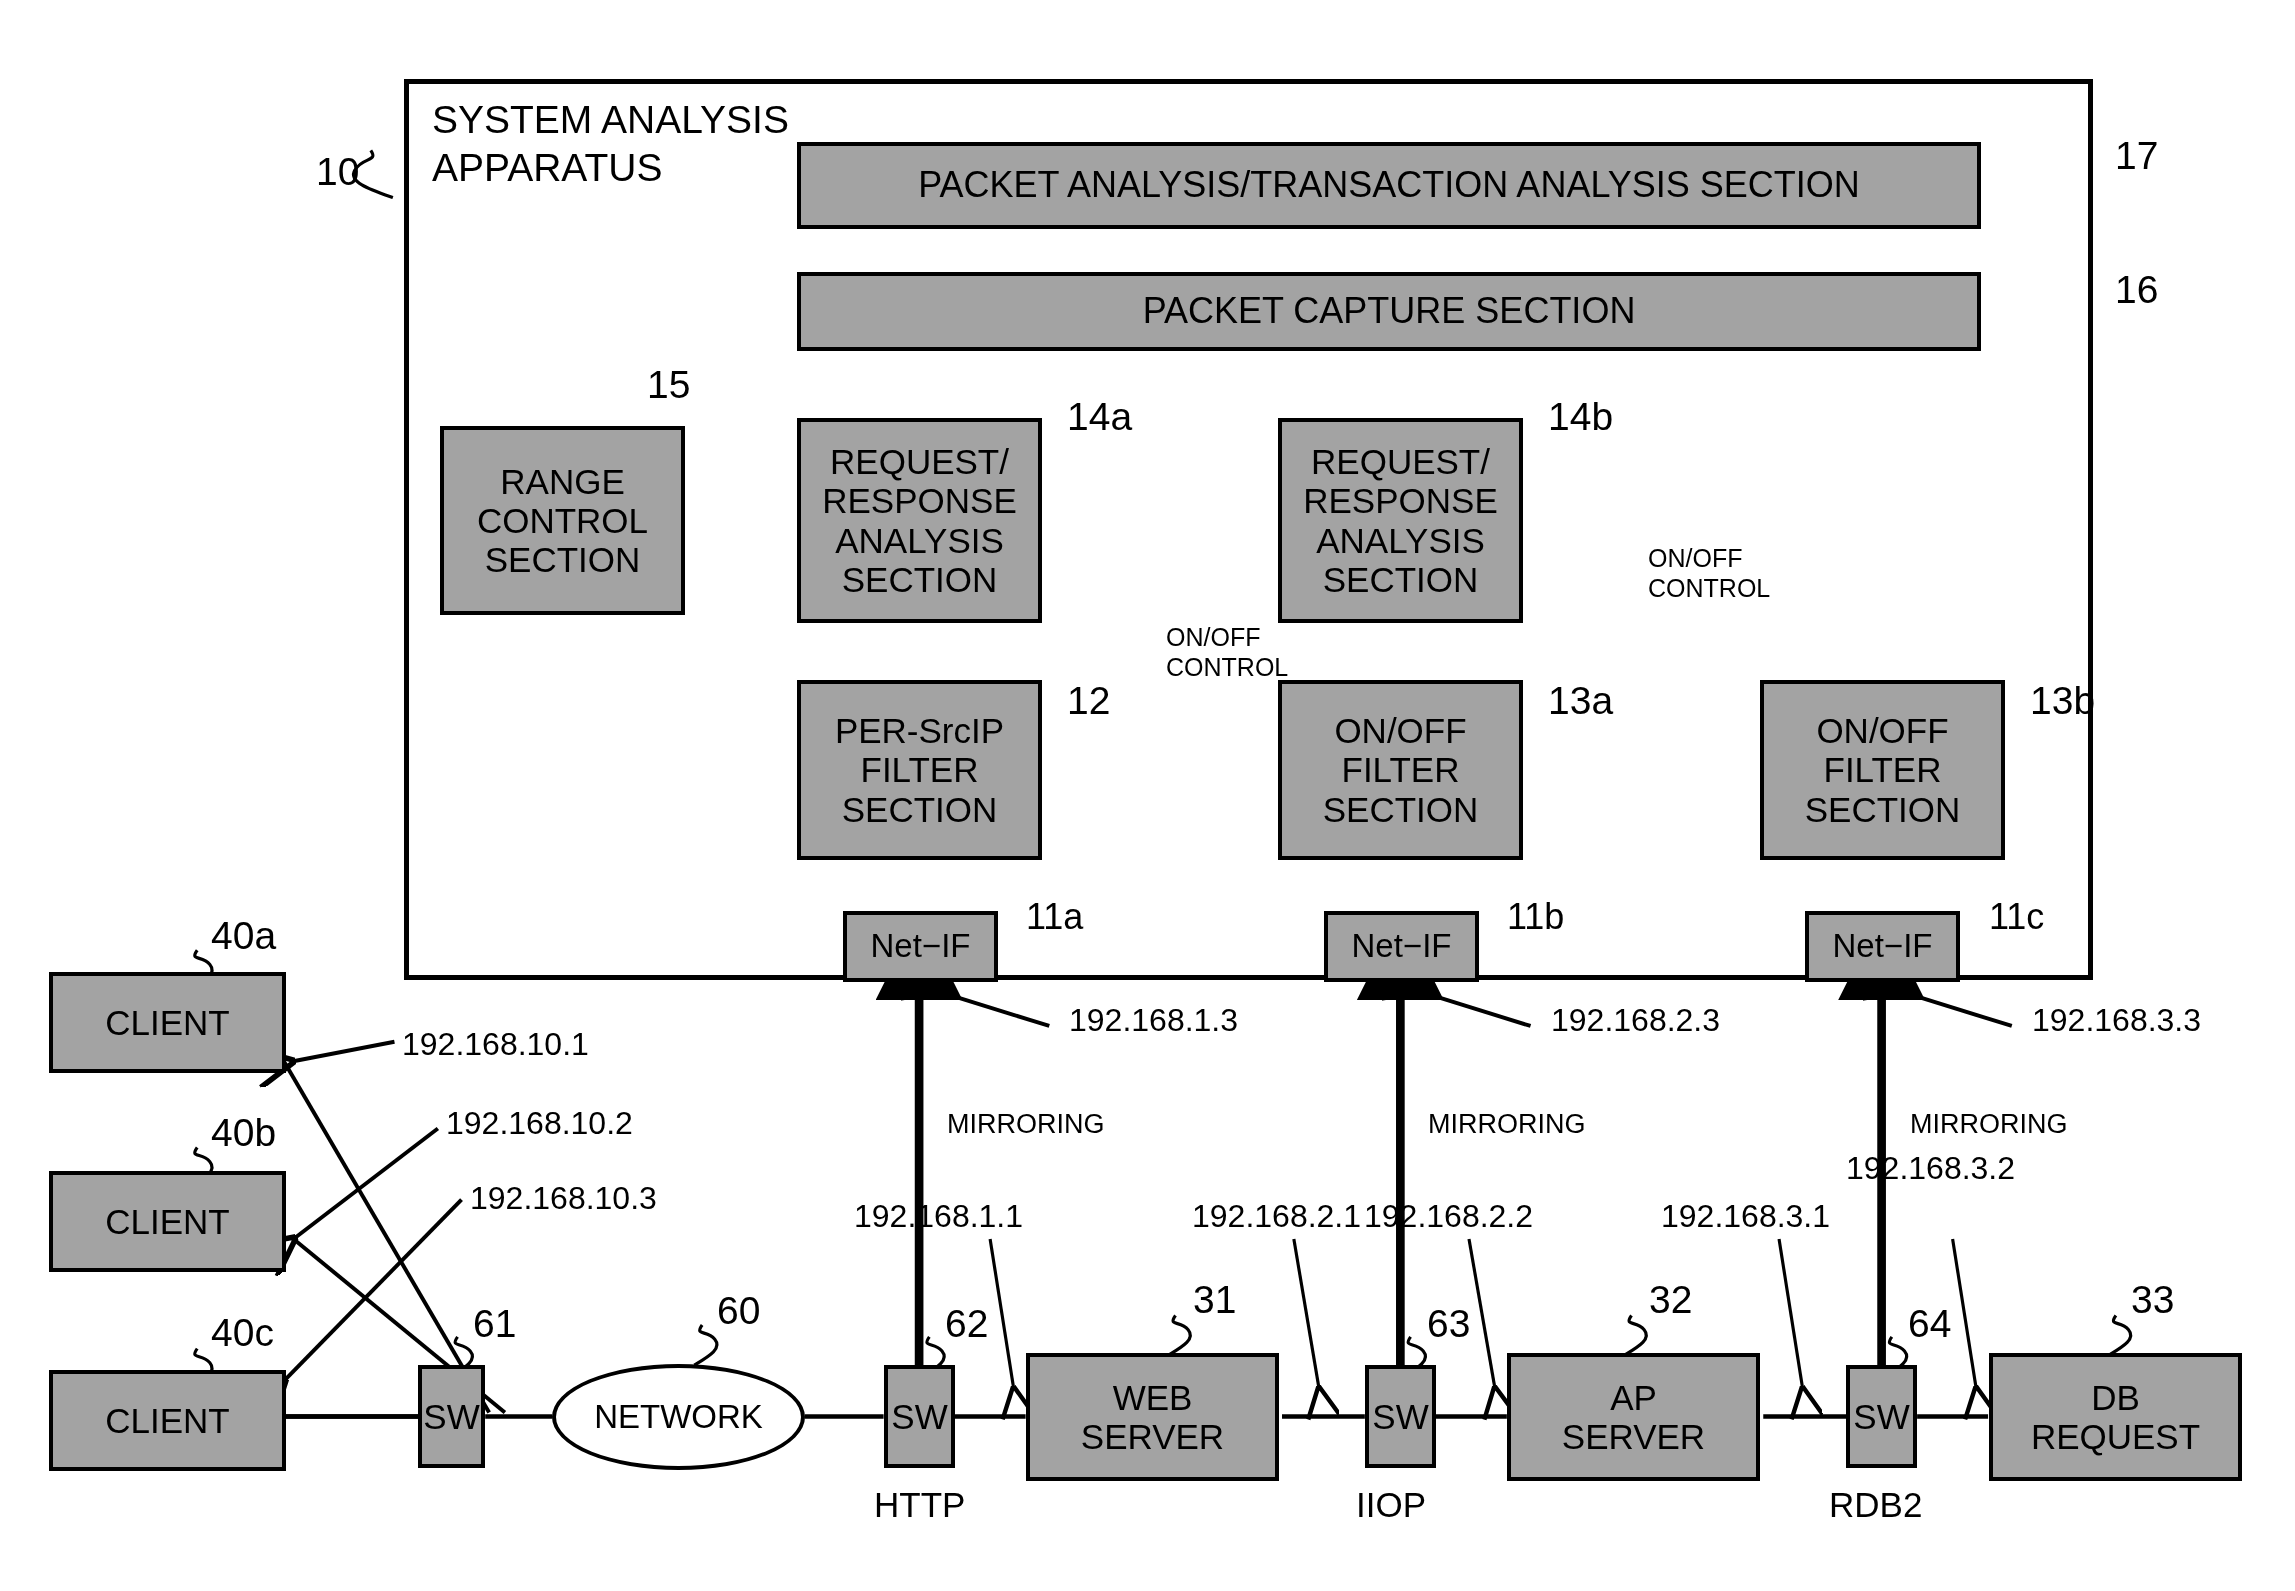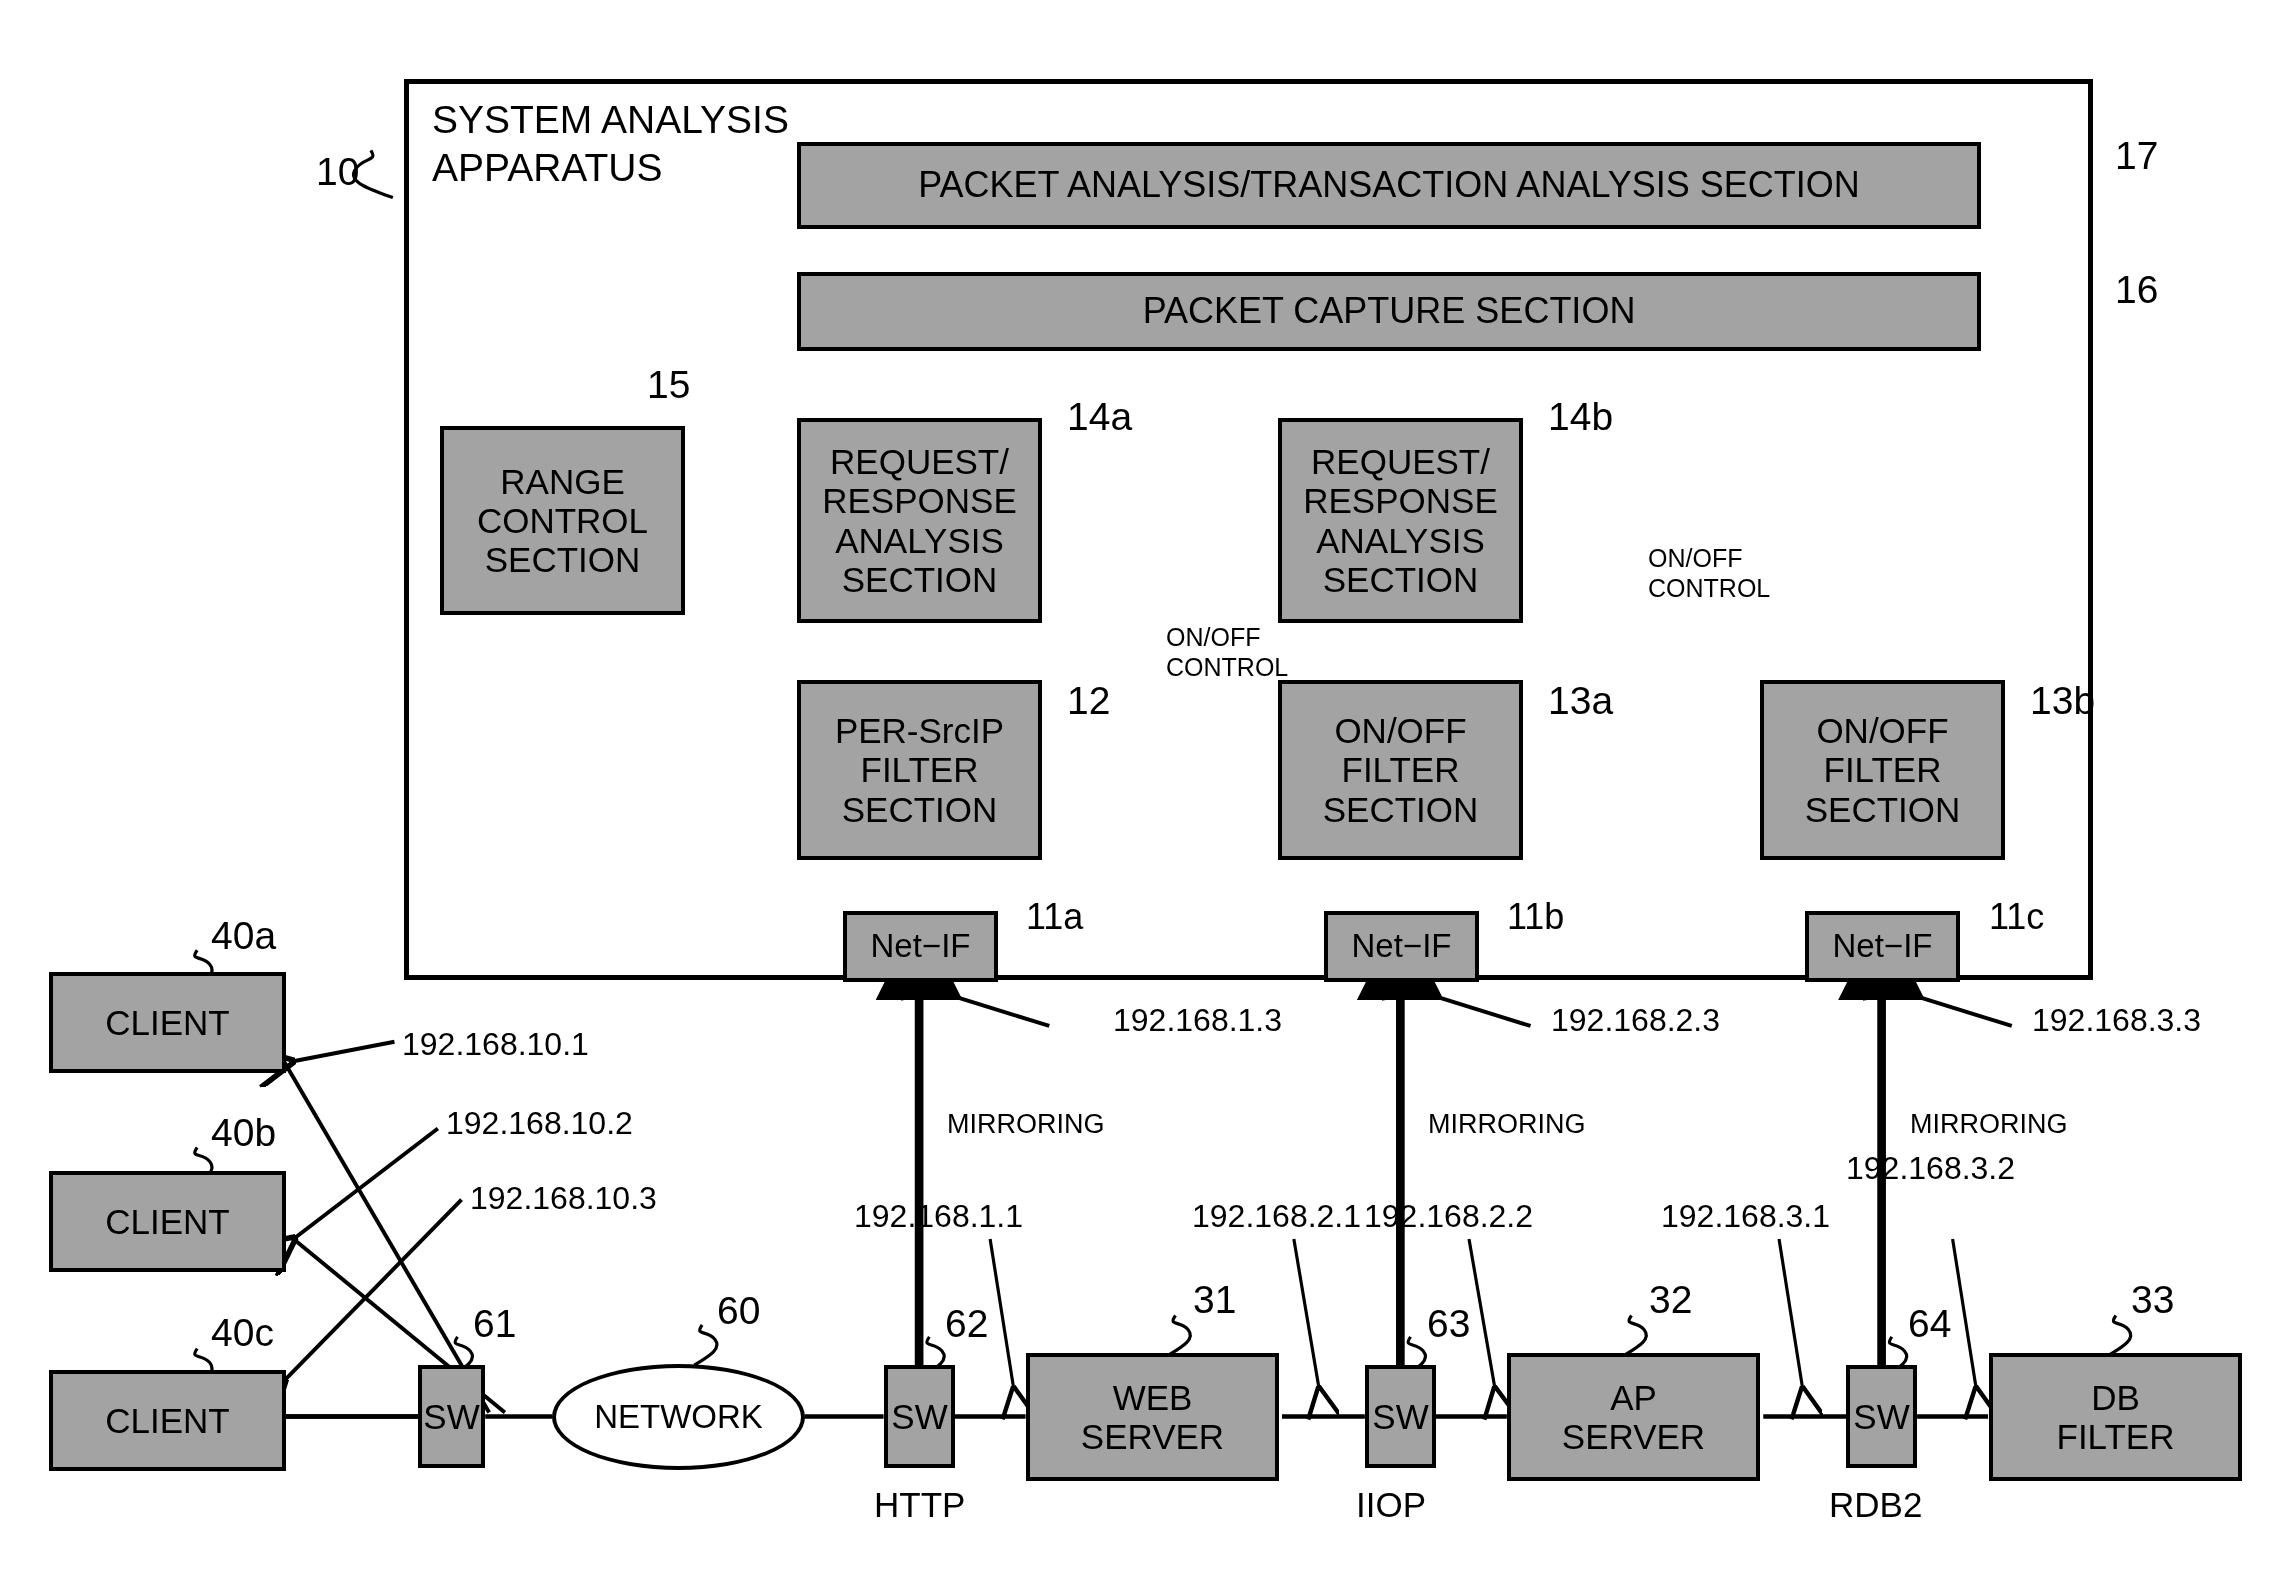--- a/index.html
+++ b/index.html
@@ -193,21 +193,21 @@
 
   <div class="small" style="left:1166px;top:623px;">
     <div>ON/OFF</div>
     <div>CONTROL</div>
   </div>
   <div class="small" style="left:1648px;top:544px;">
     <div>ON/OFF</div>
     <div>CONTROL</div>
   </div>
 
-  <div class="ipl" style="left:1069px;top:1002px;margin-left:44px;">192.168.1.3</div>
+  <div class="ipl" style="left:1069px;top:1002px;">192.168.1.3</div>
   <div class="ipl" style="left:1551px;top:1002px;">192.168.2.3</div>
   <div class="ipl" style="left:2032px;top:1002px;">192.168.3.3</div>
 
   <div class="small" style="left:947px;top:1109px;font-size:27px;">MIRRORING</div>
   <div class="small" style="left:1428px;top:1109px;font-size:27px;">MIRRORING</div>
   <div class="small" style="left:1910px;top:1109px;font-size:27px;">MIRRORING</div>
 
   <div class="box" style="left:49px;top:972px;width:237px;height:101px;font-size:35px;">CLIENT</div>
   <div class="ref" style="left:211px;top:914px;">40a</div>
   <div class="ipl" style="left:402px;top:1026px;">192.168.10.1</div>
@@ -244,18 +244,18 @@
   <div class="box" style="left:1507px;top:1353px;width:253px;height:128px;font-size:35px;white-space:pre;">AP
 SERVER</div>
   <div class="ref" style="left:1649px;top:1278px;">32</div>
   <div class="ipl" style="left:1661px;top:1198px;">192.168.3.1</div>
 
   <div class="box thinbox" style="left:1846px;top:1365px;width:71px;height:103px;font-size:35px;">SW</div>
   <div class="ref" style="left:1908px;top:1302px;">64</div>
   <div class="small" style="left:1829px;top:1484px;font-size:35px;">RDB2</div>
 
   <div class="box" style="left:1989px;top:1353px;width:253px;height:128px;font-size:35px;white-space:pre;">DB
-FILTER</div>
+REQUEST</div>
   <div class="ref" style="left:2131px;top:1278px;">33</div>
   <div class="ipl" style="left:1846px;top:1150px;">192.168.3.2</div>
 
 </div>
 
 
 </body></html>

